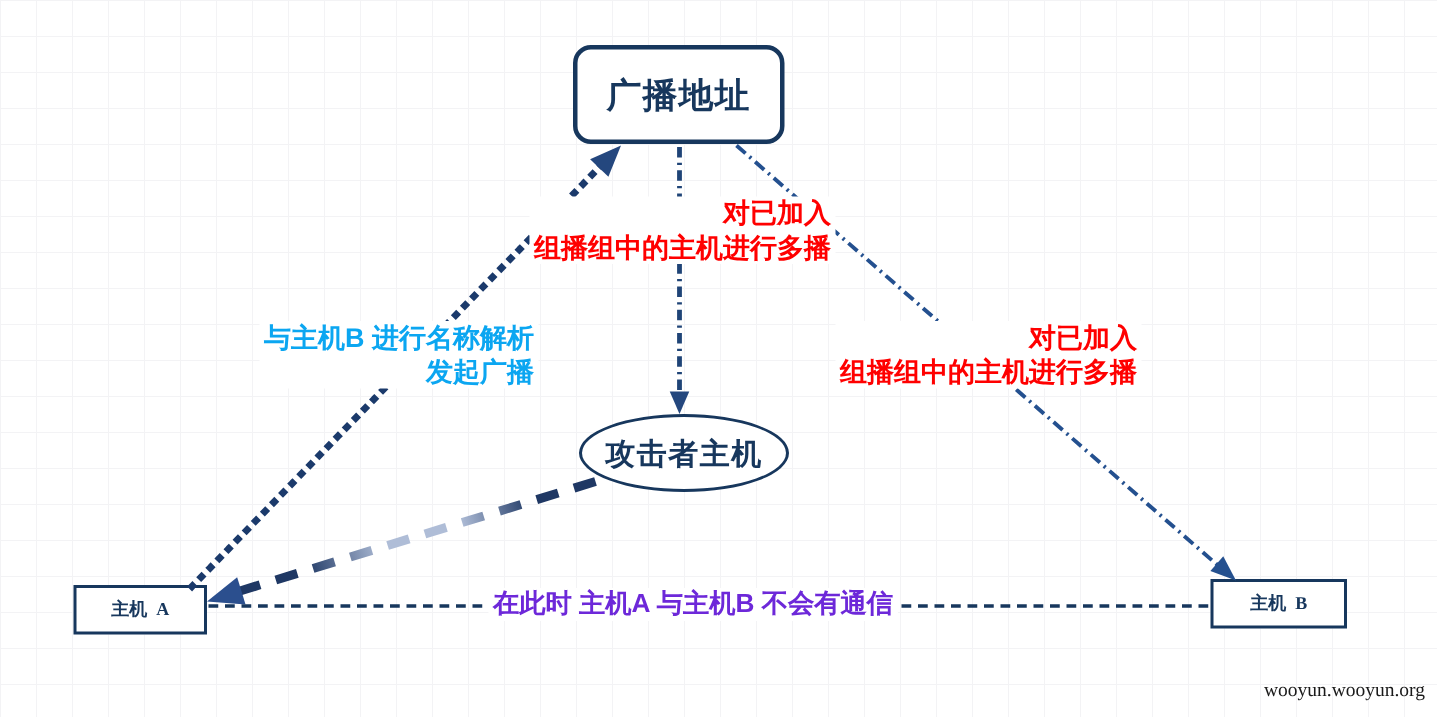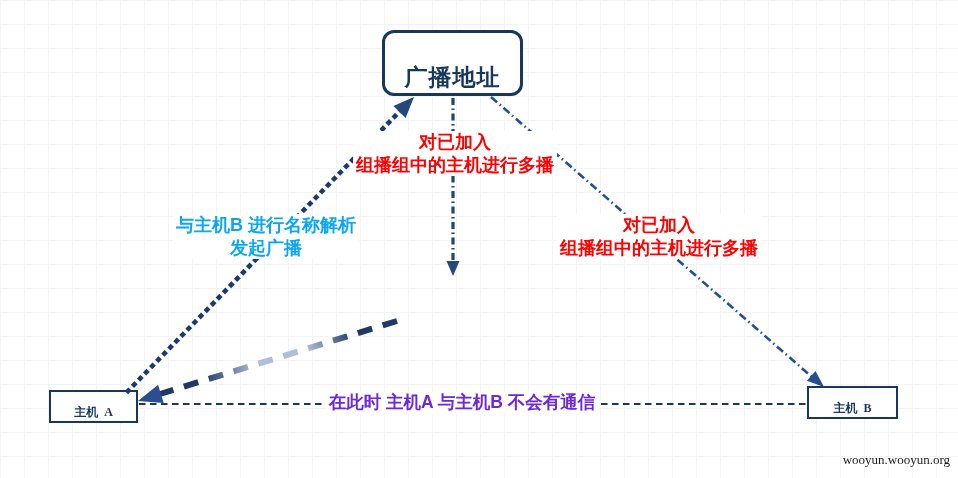--- a/index.html
+++ b/index.html
@@ -12,21 +12,21 @@
       linear-gradient(to bottom, #f3f3f5 1px, transparent 1px);
     background-size:24px 24px;
     font-family:"Liberation Sans", sans-serif;
     overflow:hidden;
   }
   .edges{position:absolute;left:0;top:0;width:958px;height:478px;pointer-events:none;}
   .node{
     position:absolute;
     background:#ffffff;
     color:#17375D;
-    display:flex;align-items:flex-end;justify-content:center;
+    display:flex;align-items:center;justify-content:center;
     box-sizing:border-box;
   }
   .node-broadcast{
     left:382px;top:30px;width:141px;height:66px;
     border:3.5px solid #17375D;border-radius:12px;
     font-size:23px;font-weight:bold;letter-spacing:1px;
   }
   .node-attacker{
     left:386px;top:276px;width:140px;height:52px;
     border:2.5px solid #17375D;border-radius:50%;
@@ -37,21 +37,21 @@
     border:2px solid #17375D;
     font-family:"Liberation Serif", serif;
     font-size:12px;font-weight:bold;
     white-space:pre;
   }
   .node-host-a{left:49px;top:390px;width:89px;height:33px;}
   .node-host-b{left:807px;top:386px;width:91px;height:33px;}
   .label{
     position:absolute;
     transform:translateX(-50%);
-    text-align:center;
+    text-align:right;
     font-weight:bold;
     font-size:18px;
     line-height:1.25;
     background:#ffffff;
     padding:0 3px;
     white-space:nowrap;
   }
   .label-red{color:#FF0000;}
   .label-red-center{left:455px;top:131px;}
   .label-red-right{left:659px;top:214px;}
@@ -64,20 +64,23 @@
     font-size:13px;color:#1a1a1a;
   }
 </style>
 </head>
 <body>
 
 <div class="canvas">
 
   <div class="node node-broadcast">
     <span>广播地址</span>
+  </div>
+  <div class="node node-attacker">
+    <span>攻击者主机</span>
   </div>
   <div class="node node-host node-host-a">
     <span>主机  A</span>
   </div>
   <div class="node node-host node-host-b">
     <span>主机  B</span>
   </div>
 
   <svg class="edges" viewBox="0 0 958 478">
     <defs>

